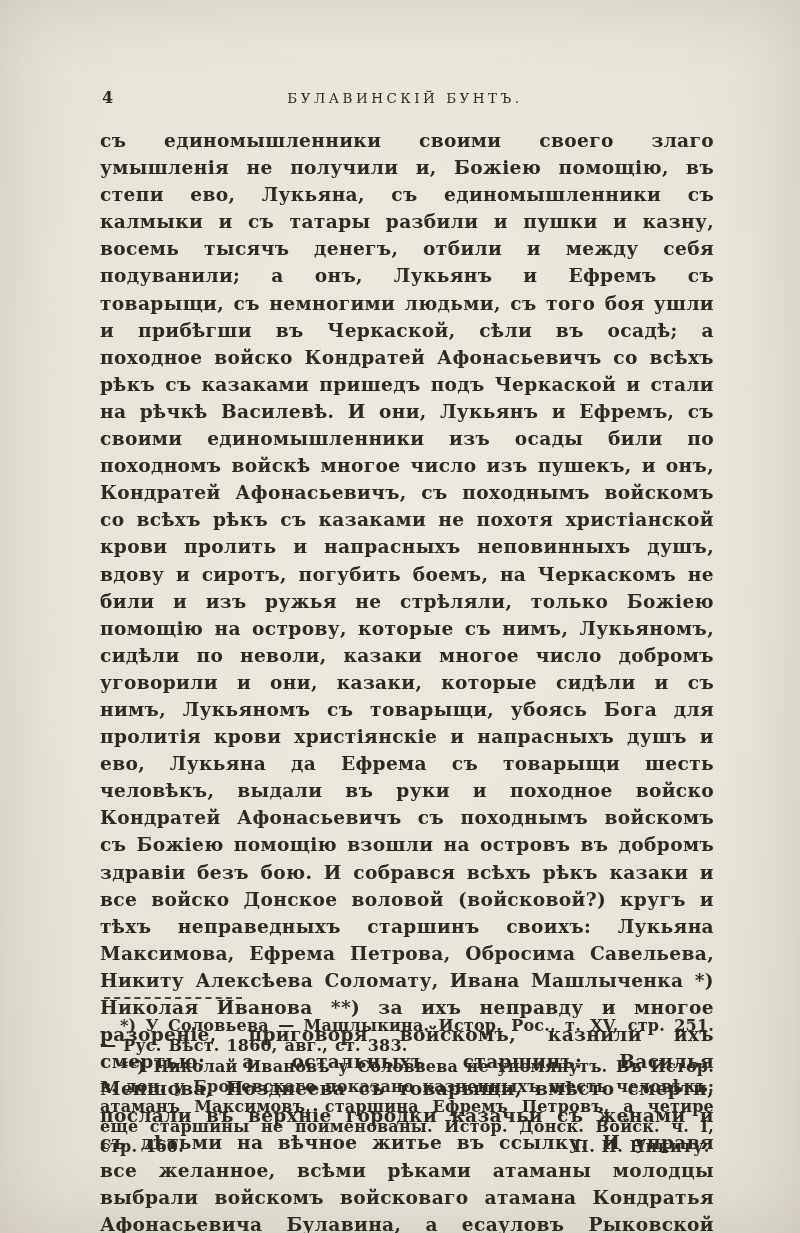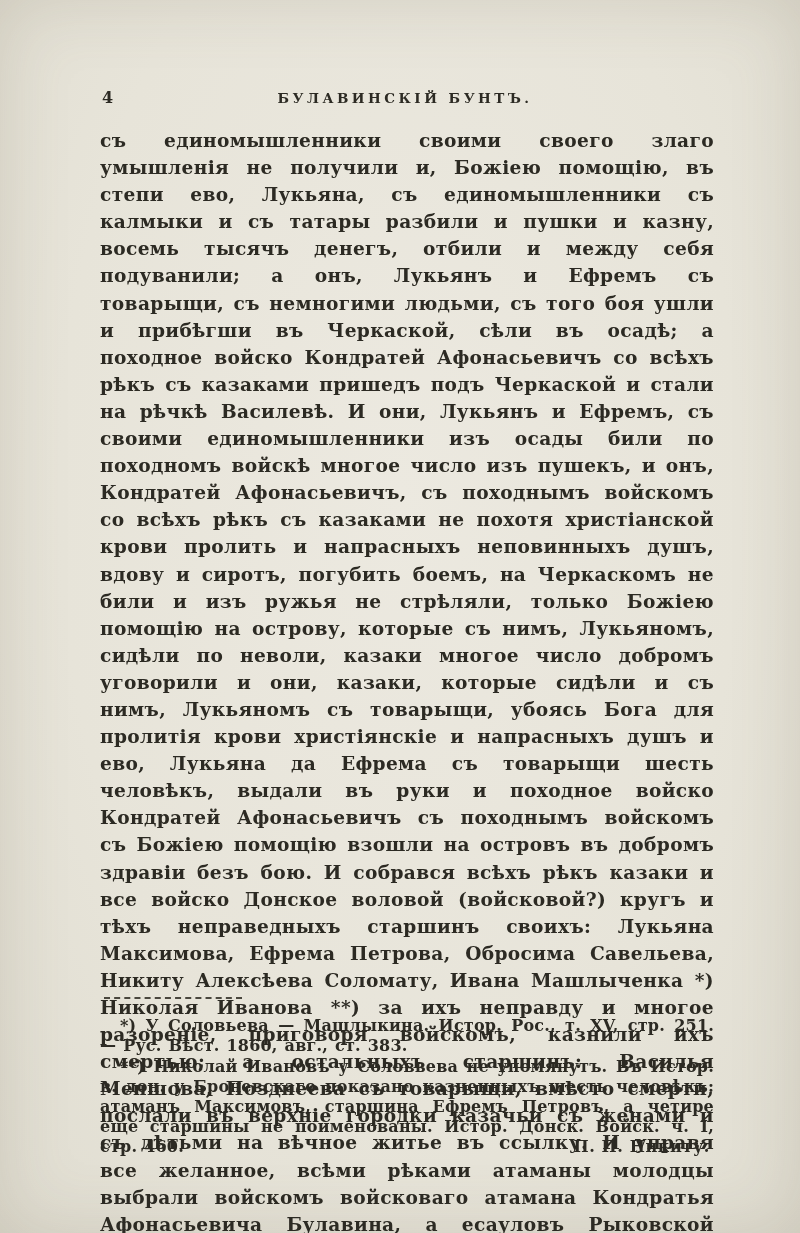--- a/index.html
+++ b/index.html
@@ -28,21 +28,21 @@
     position: absolute;
     left: 2px;
     top: 2px;
     font-size: 16px;
     font-weight: bold;
   }
   .running-title {
     display: block;
     text-align: center;
     font-size: 13.5px;
-    font-weight: bold;
+    font-weight: normal;
     letter-spacing: 3.5px;
     padding-top: 4px;
   }
 
   
   .body-text {
     position: absolute;
     top: 127px;
     left: 100px;
     width: 614px;

